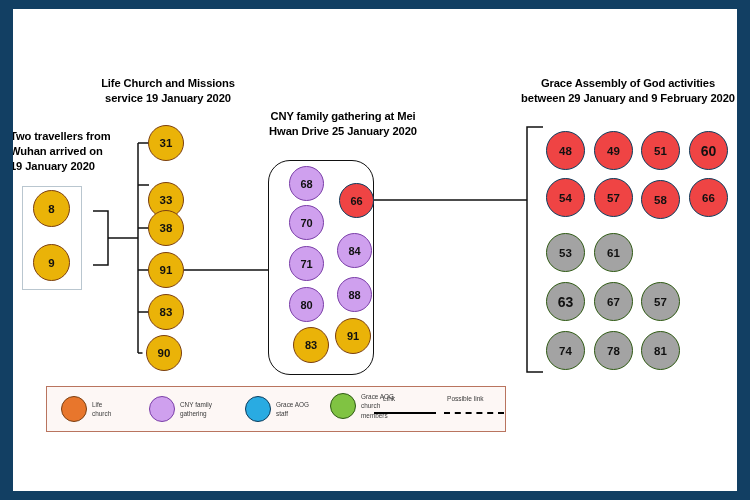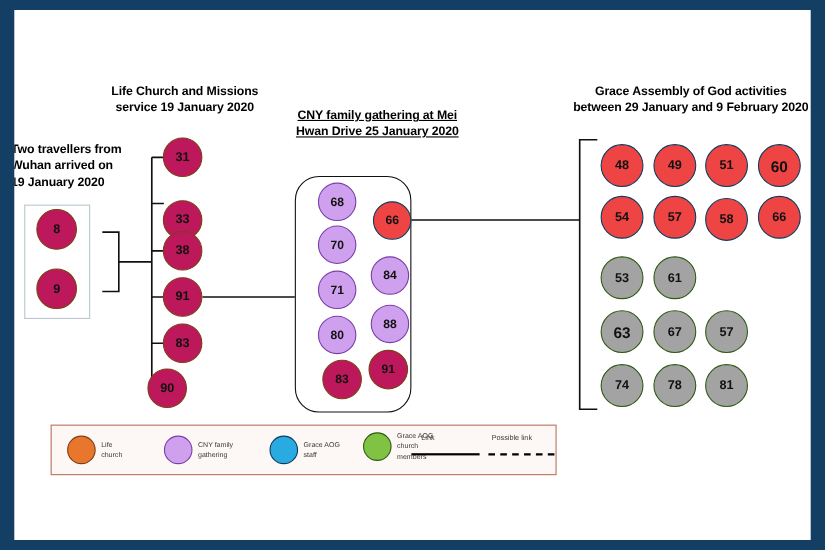--- a/index.html
+++ b/index.html
@@ -30,21 +30,21 @@
   .lbl.l{text-align:left;}
 
   .node{
     position:absolute;
     border-radius:50%;
     display:flex;align-items:center;justify-content:center;
     font-weight:bold;
     color:#111;
     box-sizing:border-box;
   }
-  .n-orange{background:#be185d;border:1.6px solid #7b3f12;}
+  .n-orange{background:#eab308;border:1.6px solid #7b3f12;}
   .n-purple{background:#cfa0ee;border:1.6px solid #7a3ea8;}
   .n-blue{background:#ef4444;border:1.6px solid #0c3c5c;}
   .n-green{background:#a3a3a3;border:1.6px solid #2f5a14;}
 
   .travbox{
     position:absolute;
     border:1.4px solid #b9c6cf;
     background:transparent;
     box-sizing:border-box;
   }
@@ -109,36 +109,36 @@
       <path d="M543,127 L527,127 L527,372 L543,372"></path>
     </svg>
 
     <div class="lbl l" style="left:10px;top:129px;width:125px;font-size:11.2px;">Two travellers from
 Wuhan arrived on
 19 January 2020</div>
 
     <div class="lbl c" style="left:78px;top:76px;width:180px;font-size:11.2px;">Life Church and Missions
 service 19 January  2020</div>
 
-    <div class="lbl c" style="left:253px;top:98px;width:180px;font-size:11.2px;text-decoration:underline;">CNY family gathering at Mei
+    <div class="lbl c" style="left:253px;top:109px;width:180px;font-size:11.2px;">CNY family gathering at Mei
 Hwan Drive 25 January 2020</div>
 
     <div class="lbl c" style="left:512px;top:76px;width:232px;font-size:11.2px;">Grace Assembly of God activities
 between 29 January and 9 February 2020</div>
 
     <div class="travbox" style="left:22px;top:186px;width:60px;height:104px;"></div>
     <div class="node n-orange" style="left:33px;top:190px;width:37px;height:37px;font-size:11.5px;">8</div>
     <div class="node n-orange" style="left:33px;top:244px;width:37px;height:37px;font-size:11.5px;">9</div>
 
     <div class="node n-orange" style="left:148px;top:125px;width:36px;height:36px;font-size:11.5px;">31</div>
     <div class="node n-orange" style="left:148px;top:182px;width:36px;height:36px;font-size:11.5px;">33</div>
     <div class="node n-orange" style="left:148px;top:210px;width:36px;height:36px;font-size:11.5px;">38</div>
     <div class="node n-orange" style="left:148px;top:252px;width:36px;height:36px;font-size:11.5px;">91</div>
     <div class="node n-orange" style="left:148px;top:294px;width:36px;height:36px;font-size:11.5px;">83</div>
-    <div class="node n-orange" style="left:134px;top:335px;width:36px;height:36px;font-size:11.5px;">90</div>
+    <div class="node n-orange" style="left:146px;top:335px;width:36px;height:36px;font-size:11.5px;">90</div>
 
     <div class="cnybox" style="left:268px;top:160px;width:106px;height:215px;"></div>
 
     <div class="node n-purple" style="left:289px;top:166px;width:35px;height:35px;font-size:11px;">68</div>
     <div class="node n-purple" style="left:289px;top:205px;width:35px;height:35px;font-size:11px;">70</div>
     <div class="node n-purple" style="left:289px;top:246px;width:35px;height:35px;font-size:11px;">71</div>
     <div class="node n-purple" style="left:289px;top:287px;width:35px;height:35px;font-size:11px;">80</div>
     <div class="node n-orange" style="left:293px;top:327px;width:36px;height:36px;font-size:11px;">83</div>
 
     <div class="node n-blue" style="left:339px;top:183px;width:35px;height:35px;font-size:11px;">66</div>

